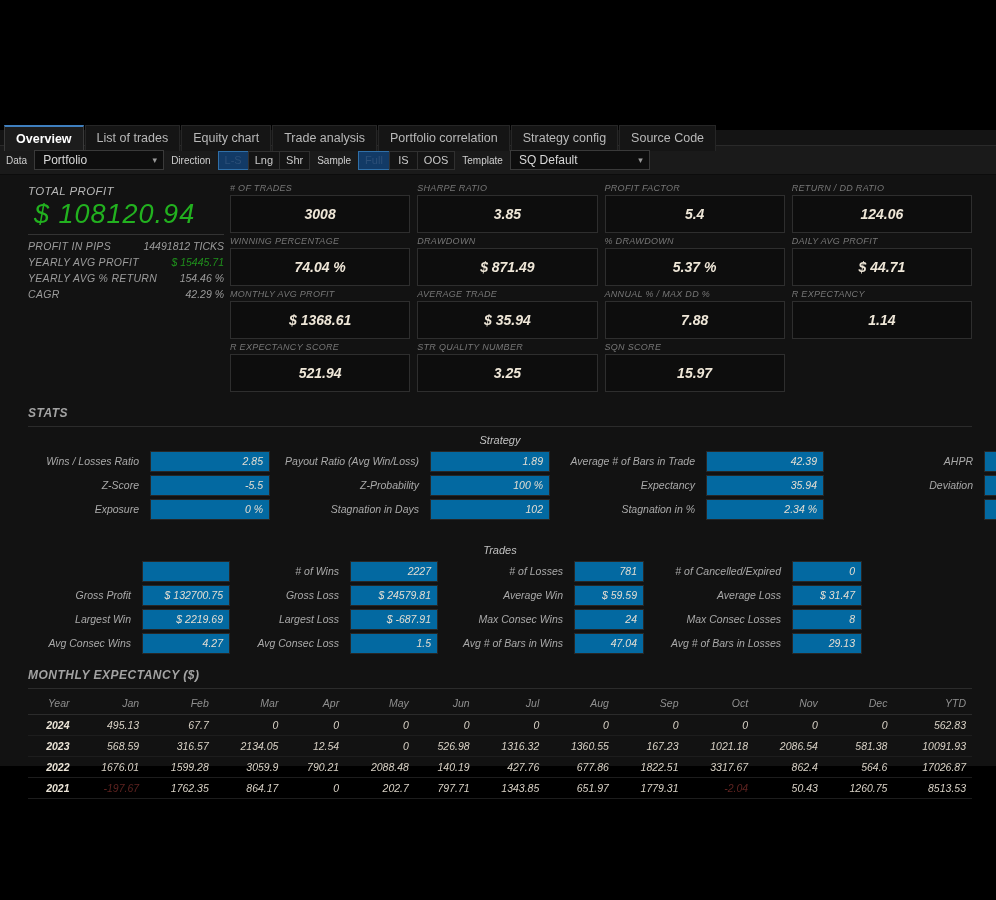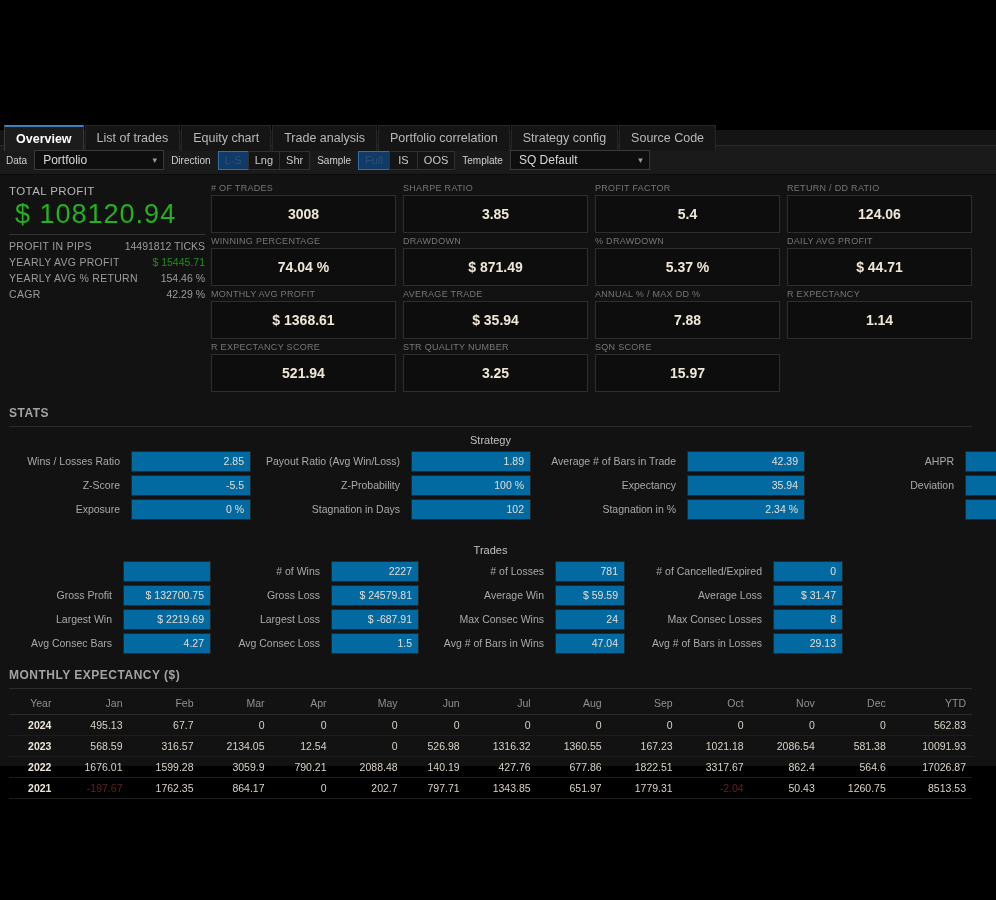--- a/index.html
+++ b/index.html
@@ -65,21 +65,21 @@
     height: 19px; min-width: 28px; padding: 0 6px;
     background: #141414; border: 1px solid #303030;
     border-right: none;
     display: flex; align-items: center; justify-content: center;
     font-size: 11px; color: #cacaca;
   }
   .seg-btn:last-child { border-right: 1px solid #303030; }
   .seg-btn.on { background: #123a66; color: #2c4f78; border-color: #2f6fa8; }
 
   
-  .content { padding: 8px 24px 0 9px; }
+  .content { padding: 8px 24px 0 28px; font-style: italic; }
 
   
   .top { display: flex; gap: 6px; }
   .summary { width: 196px; padding-top: 2px; }
   .sum-title { font-size: 11.5px; color: #b6b6b6; letter-spacing: .4px; }
   .sum-big { font-size: 27px; color: #22b11f; font-weight: 300; letter-spacing: 1px; margin: 2px 0 4px 6px; }
   .sum-rule { height: 1px; background: #333; margin-bottom: 3px; }
   .sum-row { display: flex; justify-content: space-between; font-size: 10.5px; padding: 2px 0; }
   .sum-k { color: #9c9c9c; letter-spacing: .3px; }
   .sum-v { color: #9c9c9c; }
@@ -304,21 +304,21 @@
         <div class="sl">Average Loss</div>
         <div class="sv">$ 31.47</div>
         <div class="sl">Largest Win</div>
         <div class="sv">$ 2219.69</div>
         <div class="sl">Largest Loss</div>
         <div class="sv">$ -687.91</div>
         <div class="sl">Max Consec Wins</div>
         <div class="sv">24</div>
         <div class="sl">Max Consec Losses</div>
         <div class="sv">8</div>
-        <div class="sl">Avg Consec Bars</div>
+        <div class="sl">Avg Consec Wins</div>
         <div class="sv">4.27</div>
         <div class="sl">Avg Consec Loss</div>
         <div class="sv">1.5</div>
         <div class="sl">Avg # of Bars in Wins</div>
         <div class="sv">47.04</div>
         <div class="sl">Avg # of Bars in Losses</div>
         <div class="sv">29.13</div>
       </div>
 
     <div class="sect-h">MONTHLY EXPECTANCY ($)</div>

